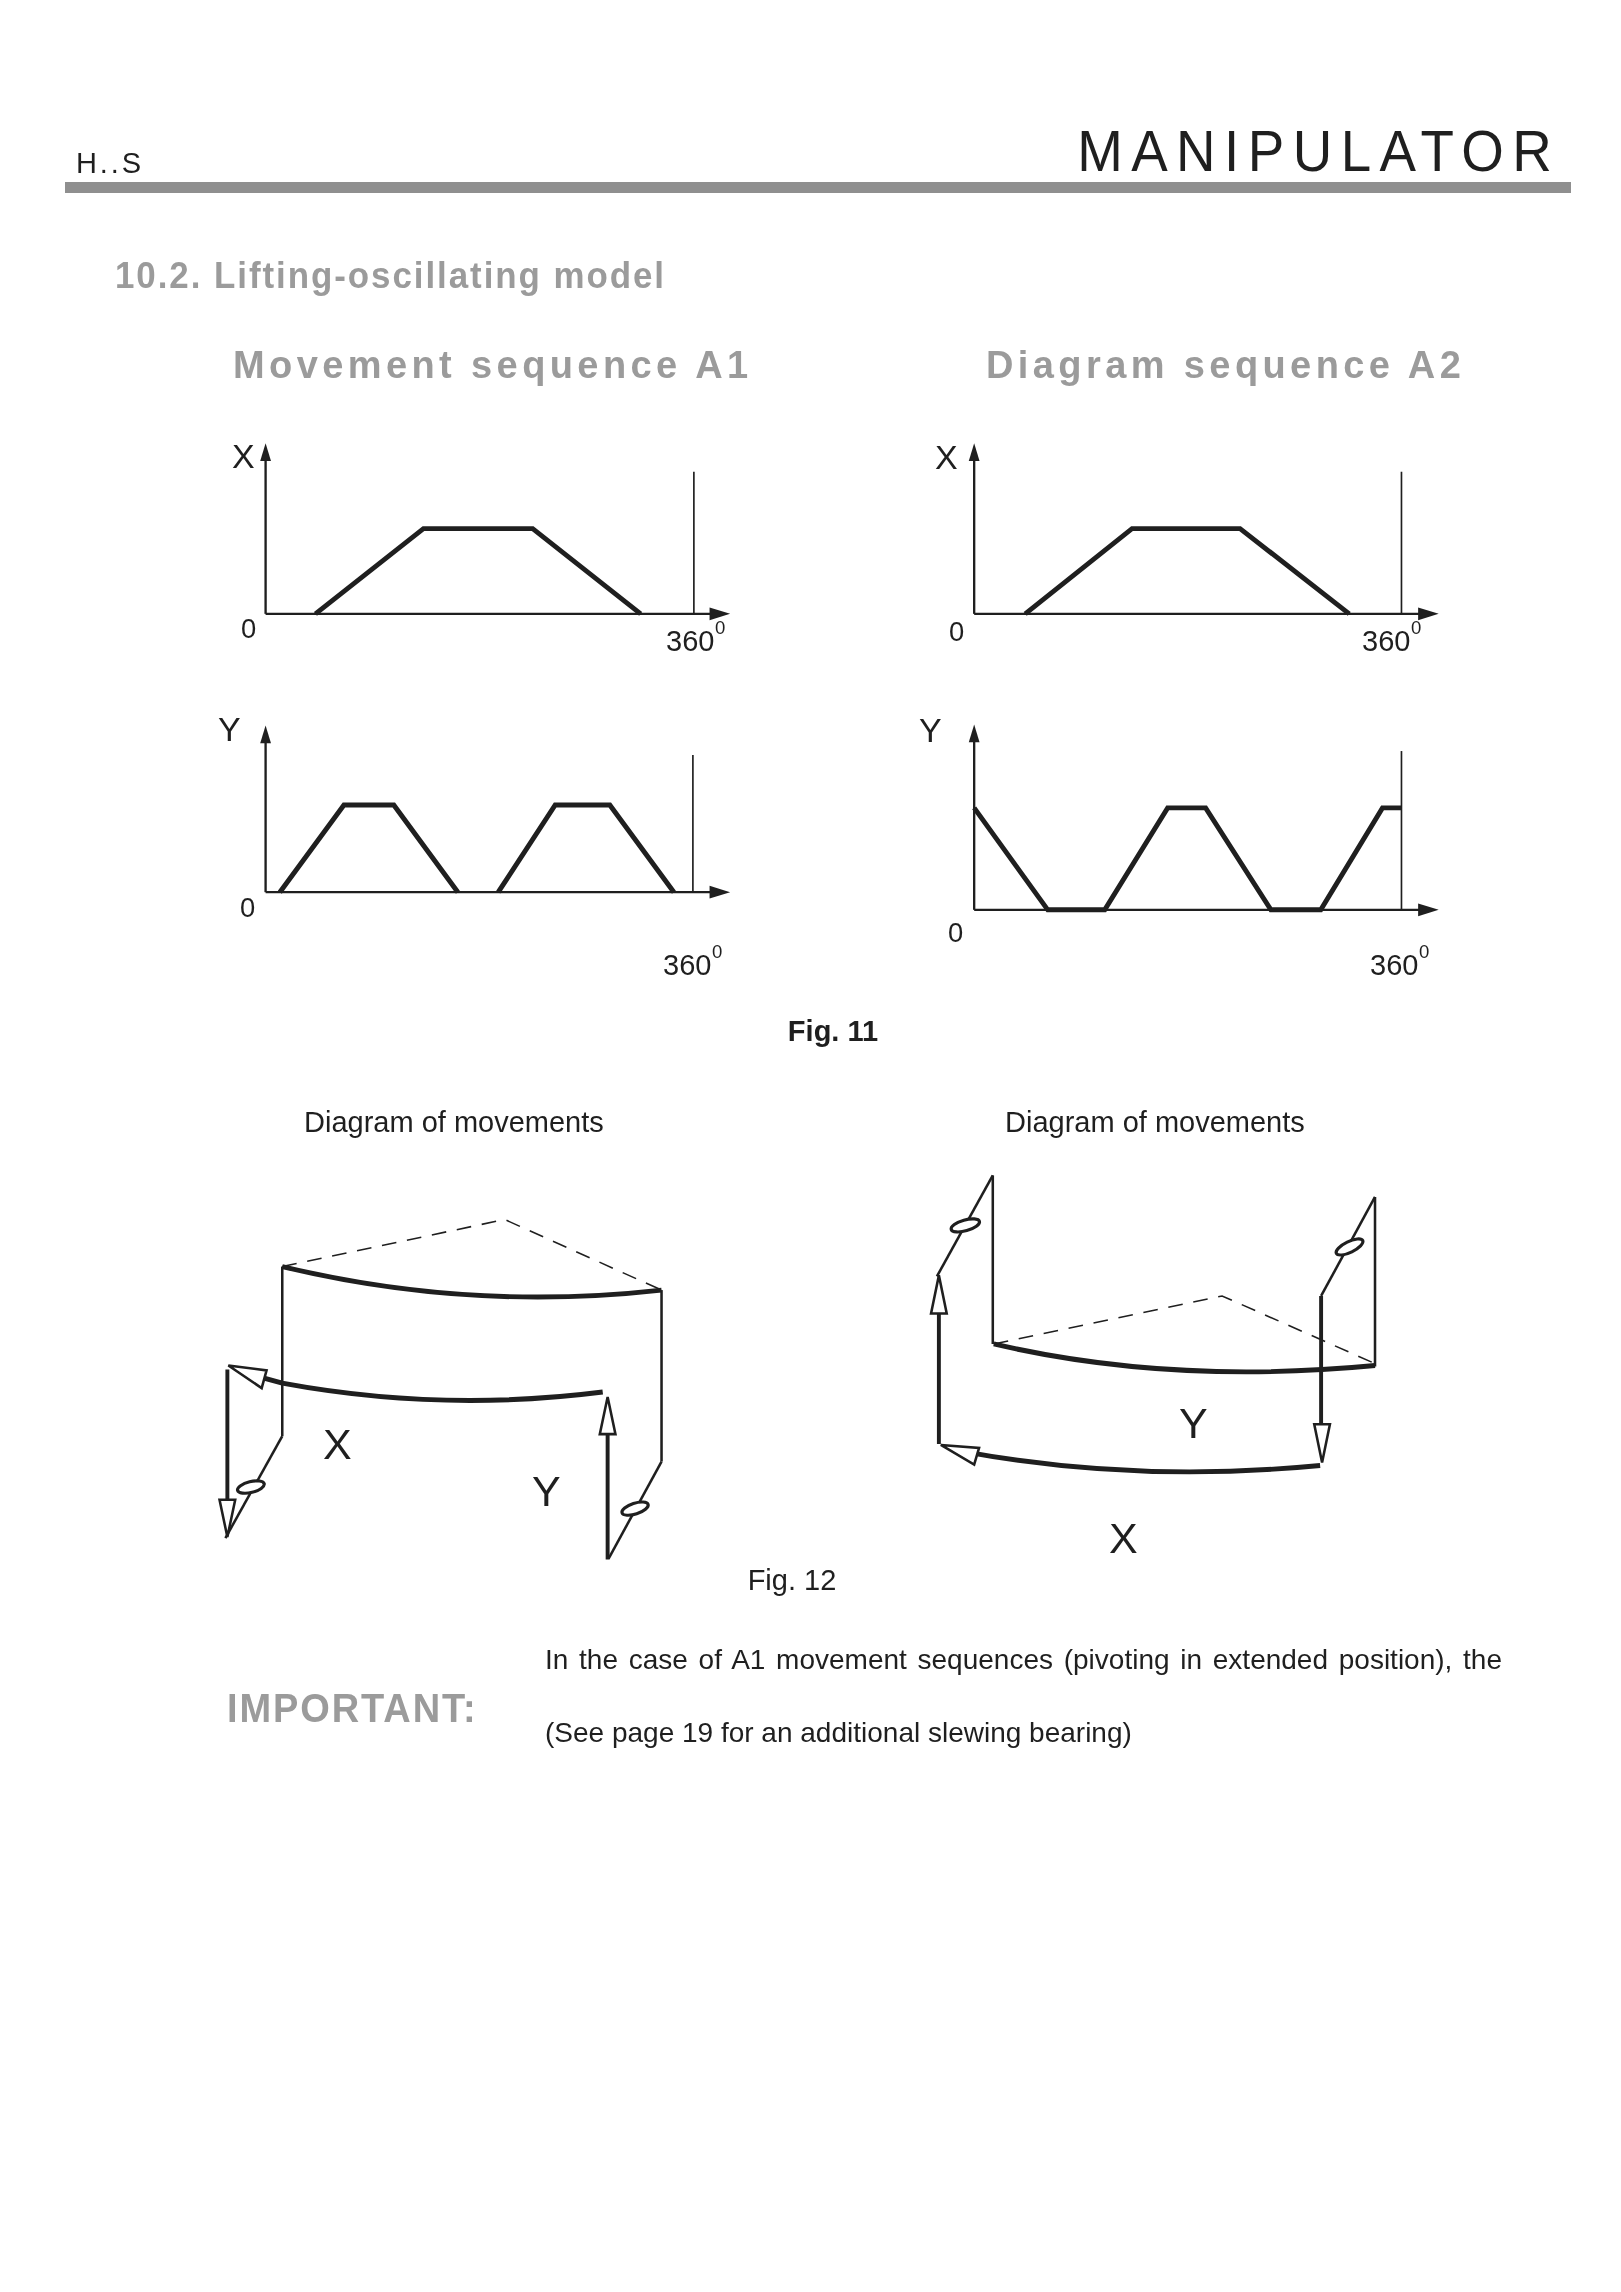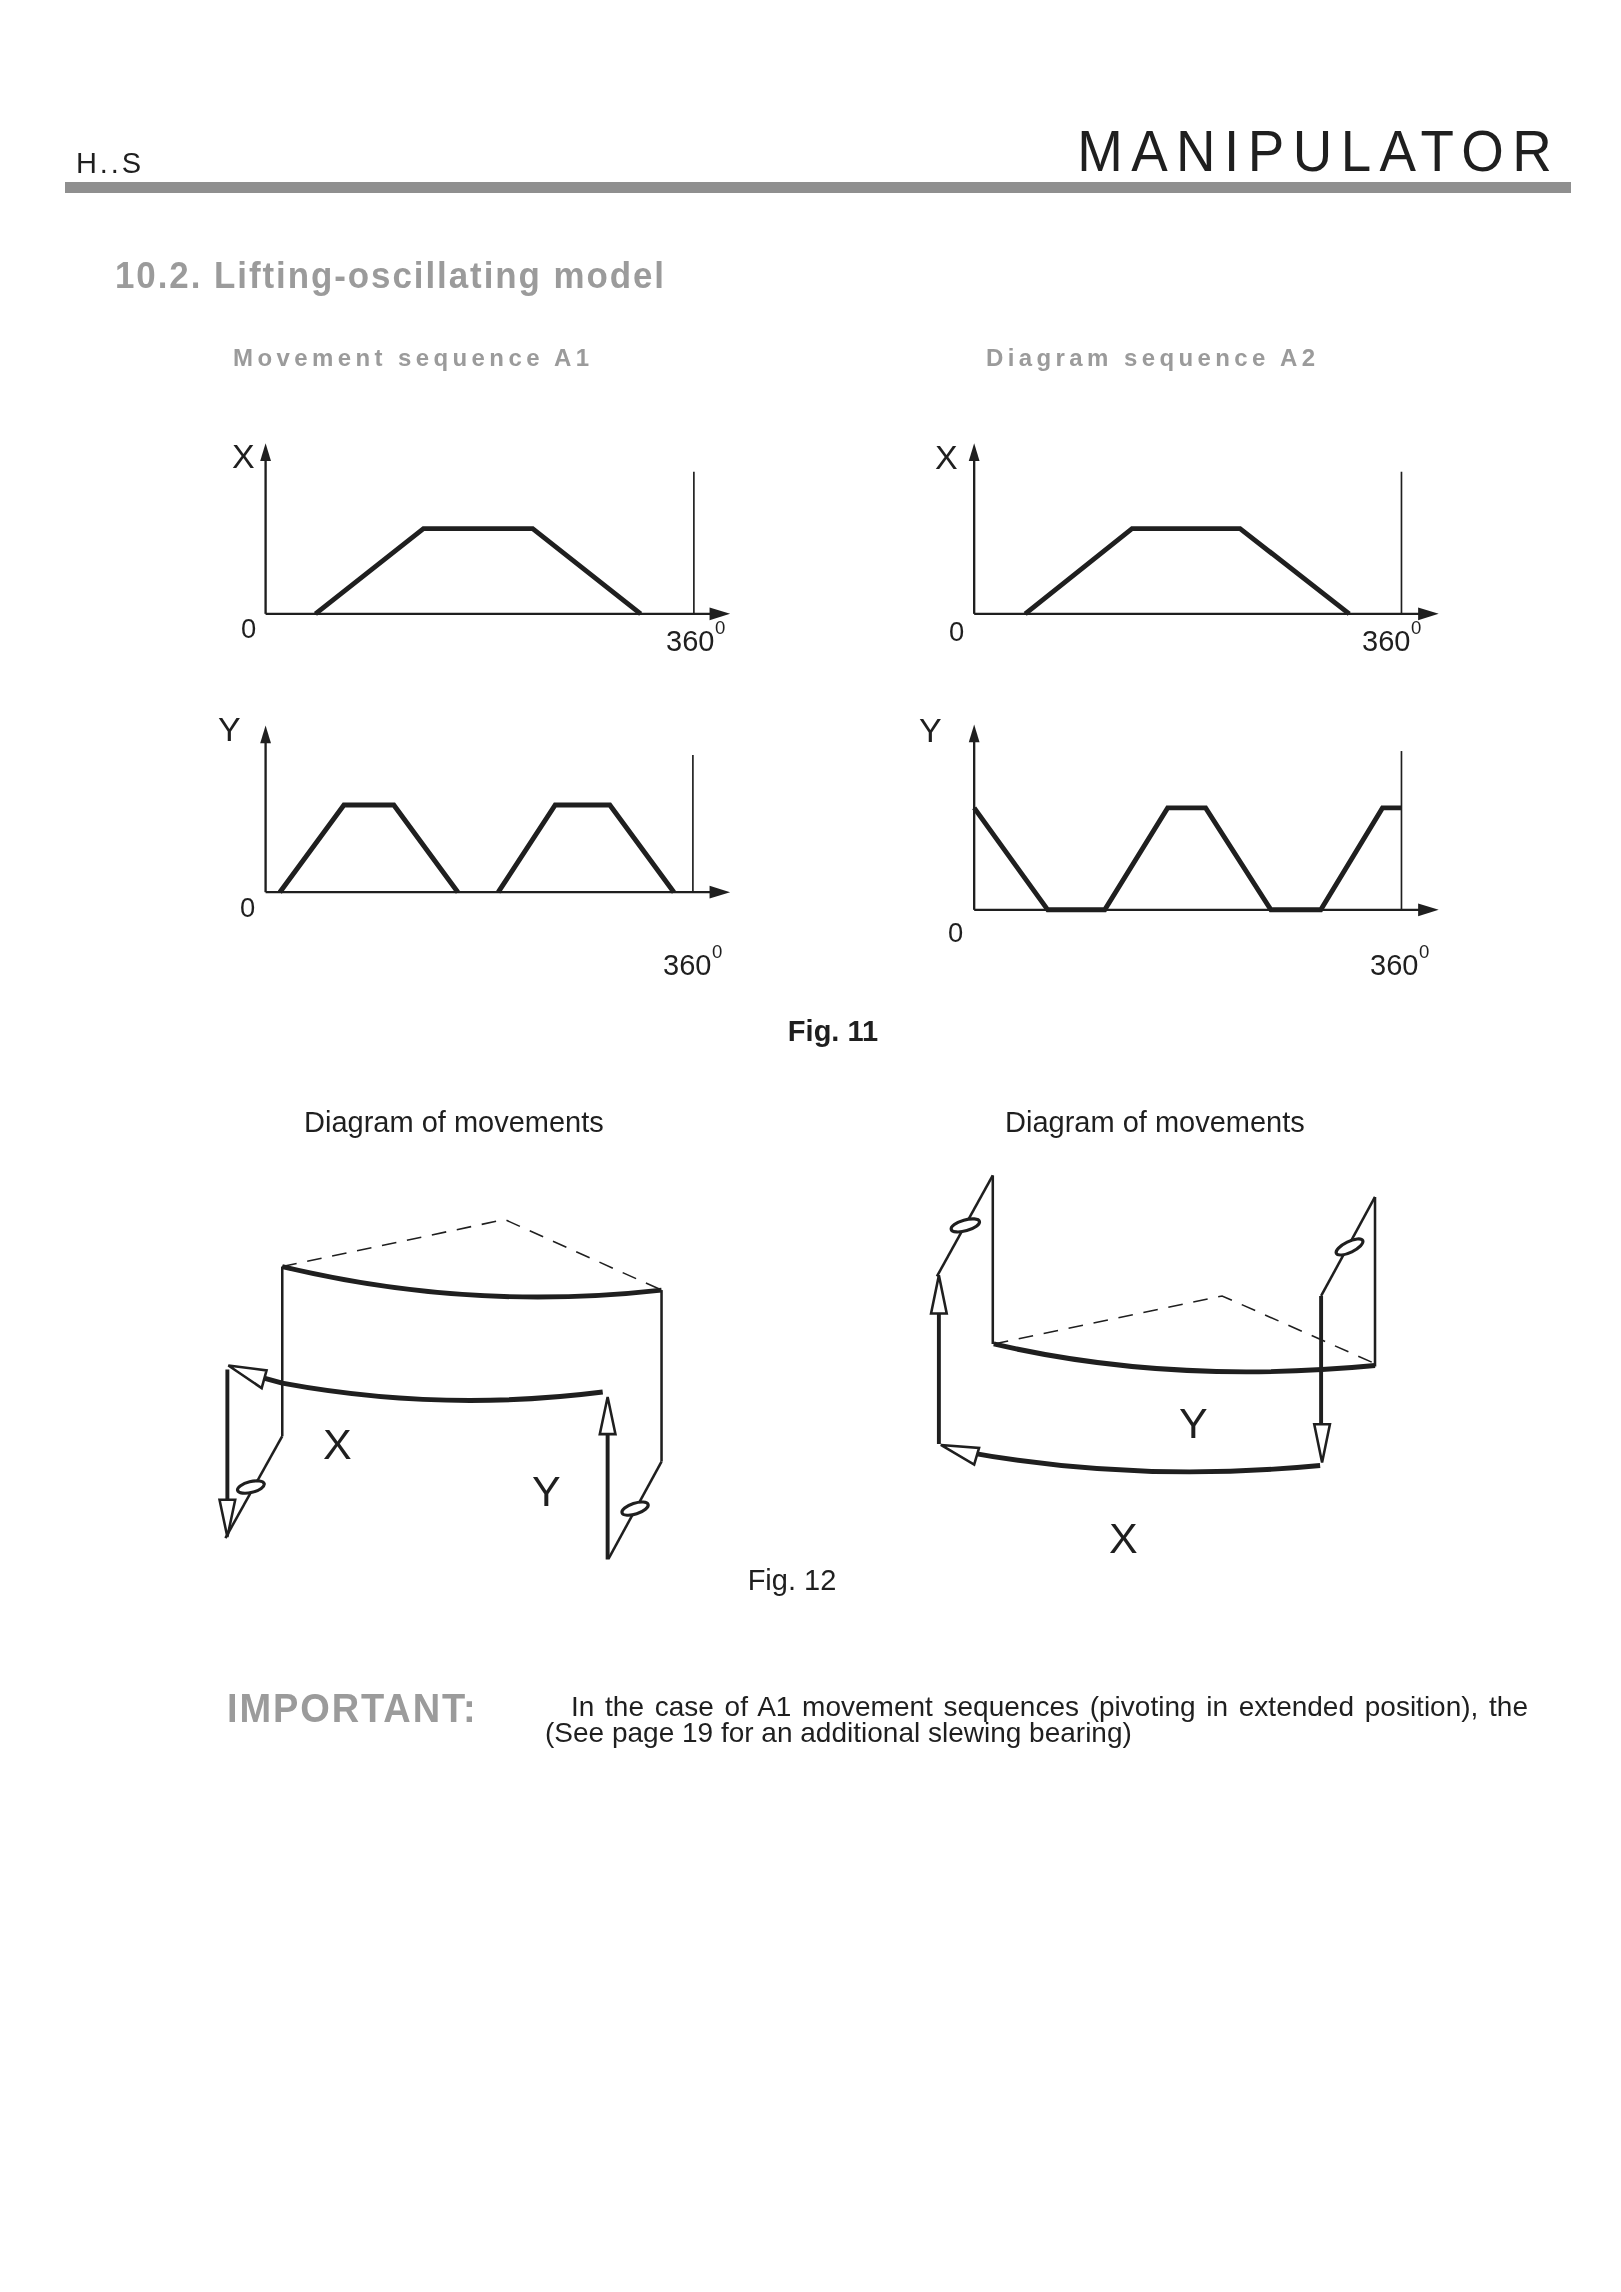--- a/index.html
+++ b/index.html
@@ -5,33 +5,33 @@
   html,body{margin:0;padding:0;background:#ffffff;}
   #page{position:relative;width:1621px;height:1878px;background:#ffffff;overflow:hidden;
         font-family:"Liberation Sans",sans-serif;color:#1f1f1f;}
   .lbl{position:absolute;white-space:nowrap;line-height:1;}
   .gray{color:#9b9b9b;}
   .bold{font-weight:bold;}
   #header-bar{position:absolute;left:65px;top:182px;width:1506px;height:10.8px;background:#8f8f8f;}
   #brand{left:76px;top:149px;font-size:29px;letter-spacing:2.9px;}
   #product{right:61px;top:123px;font-size:57px;letter-spacing:8.8px;transform:scaleX(0.96);transform-origin:right;}
   #section-title{left:115px;top:258px;font-size:36px;letter-spacing:2px;transform:scaleX(0.97);transform-origin:left;}
-  .col-title{top:346px;font-size:24px;letter-spacing:4.4px;}
+  .col-title{top:346px;font-size:38px;letter-spacing:4.4px;}
   #col-title-a1{left:233px;}
   #col-title-a2{left:986px;}
   .axis-letter{font-size:34px;}
   .zero-lbl{font-size:27.4px;}
   .deg-lbl{font-size:29px;}
   .deg-sup{font-size:18.6px;}
   .fig-caption{font-size:29px;width:176px;text-align:center;}
   .diagram-label{font-size:29px;width:300px;}
   .dia-letter{font-size:43px;}
   #important-label{left:227px;top:1688px;font-size:40px;letter-spacing:2px;transform:scaleX(0.95);transform-origin:left;}
   .body-line{left:545px;font-size:28px;line-height:1;}
-  #body-line-0{top:1693px;width:957px;white-space:normal;text-align:justify;text-align-last:justify;margin-left:26px;}
+  #body-line-0{top:1646px;width:957px;white-space:normal;text-align:justify;text-align-last:justify;}
   #body-line-1{top:1733px;}
   #body-line-2{top:1719px;}
   #footer-bar{position:absolute;left:1199px;top:2178px;width:301px;height:45px;
       background:linear-gradient(90deg,#b4b4b4 0%,#efefef 26%,#9a9a9a 55%,#4a4a4a 80%,#161616 100%);}
   #page-num{left:1407px;top:2184px;font-size:29px;color:#ececec;}
   #art{position:absolute;left:0;top:0;}
 </style>
 </head>
 <body>
 

